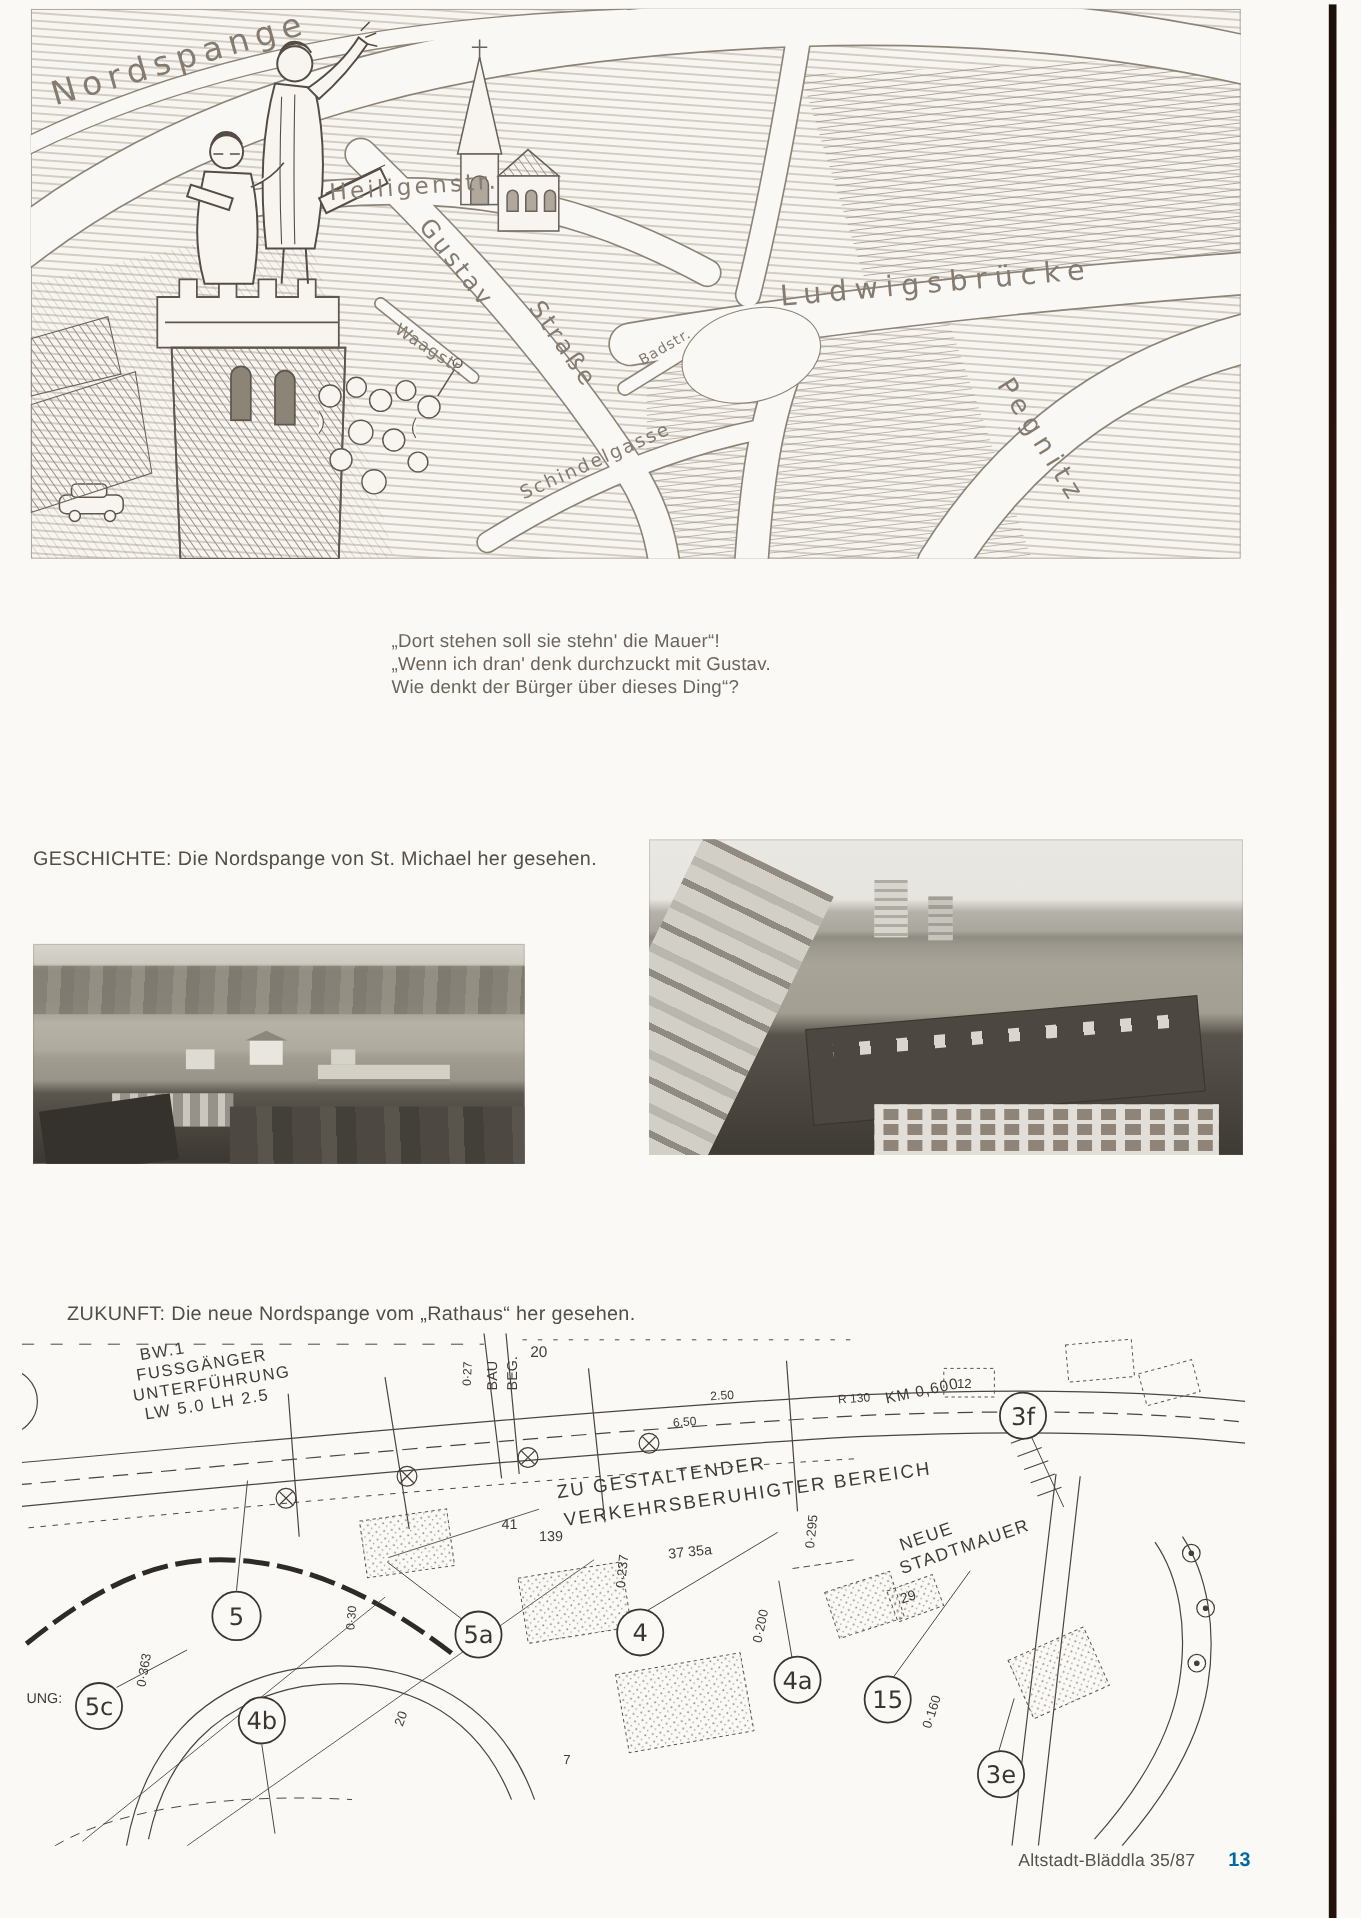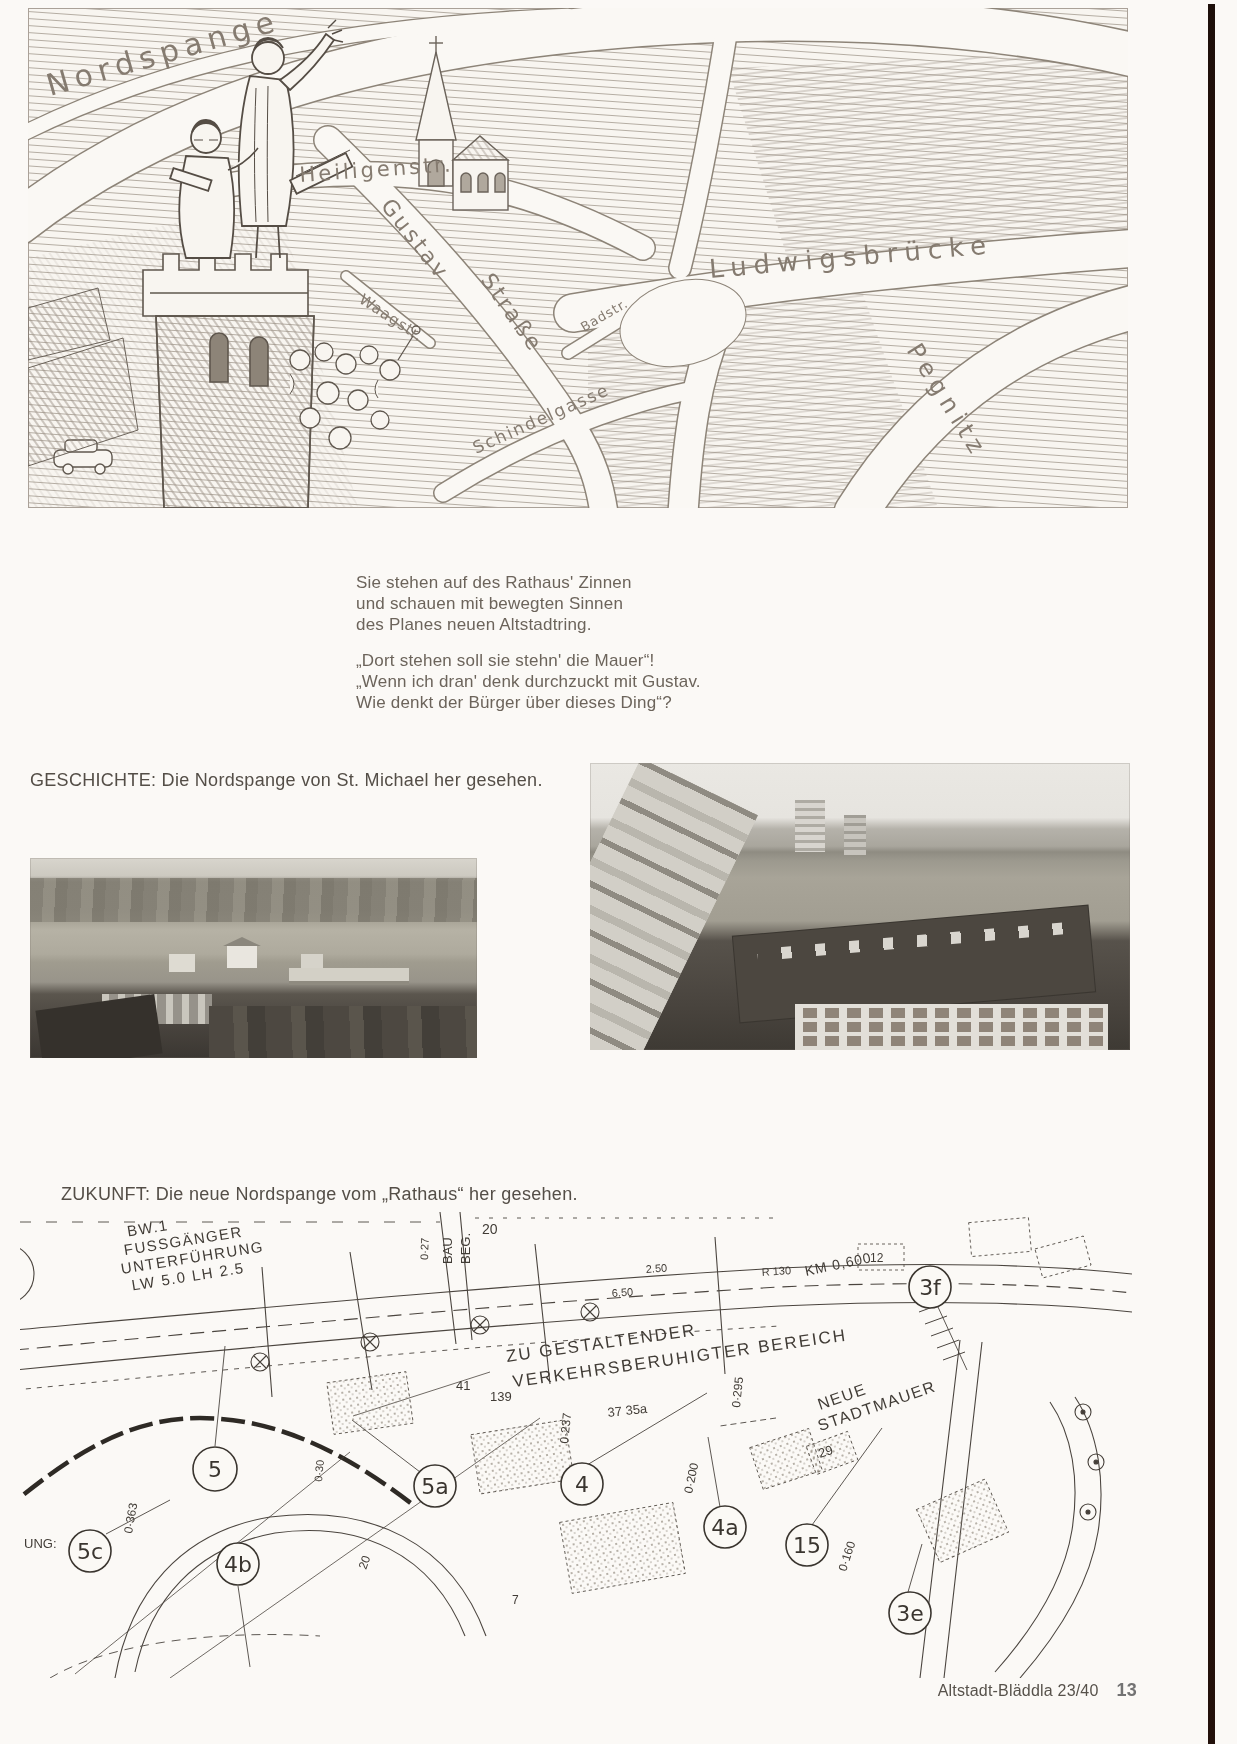--- a/index.html
+++ b/index.html
@@ -10,21 +10,21 @@
   }
   .abs{position:absolute;}
   
   .poem{left:356px;top:572px;color:#6c645b;font-size:17px;line-height:21px;letter-spacing:.2px;}
   .poem .stanza{margin:0 0 15px 0;}
   .poem div{white-space:nowrap;}
   .caption{left:30px;color:#544e47;font-size:18px;letter-spacing:.3px;white-space:nowrap;}
   .caption.history{top:770px;}
   .caption.future{top:1184px;margin-left:31px;}
   .footer{top:1680px;right:100px;color:#57524b;font-size:16px;letter-spacing:.2px;}
-  .footer .pagenum{font-size:18px;font-weight:bold;color:#737373;margin-left:18px;}
+  .footer .pagenum{font-size:18px;font-weight:bold;color:#0369a1;margin-left:30px;}
   
   .gutter-rule{left:1208px;top:4px;width:7px;height:1740px;background:linear-gradient(180deg,#1d0f0a,#34180f 40%,#23110b);}
   
   .cartoon{left:28px;top:8px;width:1100px;height:500px;}
   
   .photo{box-shadow:0 0 0 1px rgba(120,112,102,.25) inset;overflow:hidden;}
   .photo-left{left:30px;top:858px;width:447px;height:200px;
     background:
       linear-gradient(180deg,
         #d8d5cd 0%, #ccc9c0 9%,
@@ -219,25 +219,20 @@
     <text x="556" y="324" font-size="13" letter-spacing="1" transform="rotate(-30 556 324)">Badstr.</text>
     <text x="448" y="446" font-size="17" letter-spacing="2" transform="rotate(-24 448 446)">Schindelgasse</text>
     <text x="682" y="270" font-size="26" letter-spacing="7" transform="rotate(-5 682 270)">Ludwigsbrücke</text>
     <text x="878" y="342" font-size="24" letter-spacing="6" transform="rotate(58 878 342)">Pegnitz</text>
   </g>
 </svg>
 </div>
 
 <div class="abs poem">
   <div class="stanza">
-    <div>Sie stehen auf des Rathaus' Zinnen</div>
-    <div>und schauen mit bewegten Sinnen</div>
-    <div>des Planes neuen Altstadtring.</div>
-  </div>
-  <div class="stanza">
     <div>„Dort stehen soll sie stehn' die Mauer“!</div>
     <div>„Wenn ich dran' denk durchzuckt mit Gustav.</div>
     <div>Wie denkt der Bürger über dieses Ding“?</div>
   </div>
 </div>
 
 <div class="abs caption history">GESCHICHTE: Die Nordspange von St. Michael her gesehen.</div>
 <div class="abs caption future">ZUKUNFT: Die neue Nordspange vom „Rathaus“ her gesehen.</div>
 
 <div class="abs photo photo-left">
@@ -406,14 +401,14 @@
     <text x="800" y="246" font-size="13" transform="rotate(-18 800 246)">29</text>
     <text x="850" y="50" font-size="12">12</text>
     <text x="346" y="358" font-size="12" transform="rotate(-70 346 358)">20</text>
     <text x="492" y="392" font-size="12">7</text>
     <text x="4" y="336" font-size="13">UNG:</text>
   </g>
 </svg>
 </div>
 
 <div class="abs footer">
-  <span>Altstadt-Bläddla 23/40</span><span class="pagenum">13</span>
+  <span>Altstadt-Bläddla 35/87</span><span class="pagenum">13</span>
 </div>
 
 </body></html>

